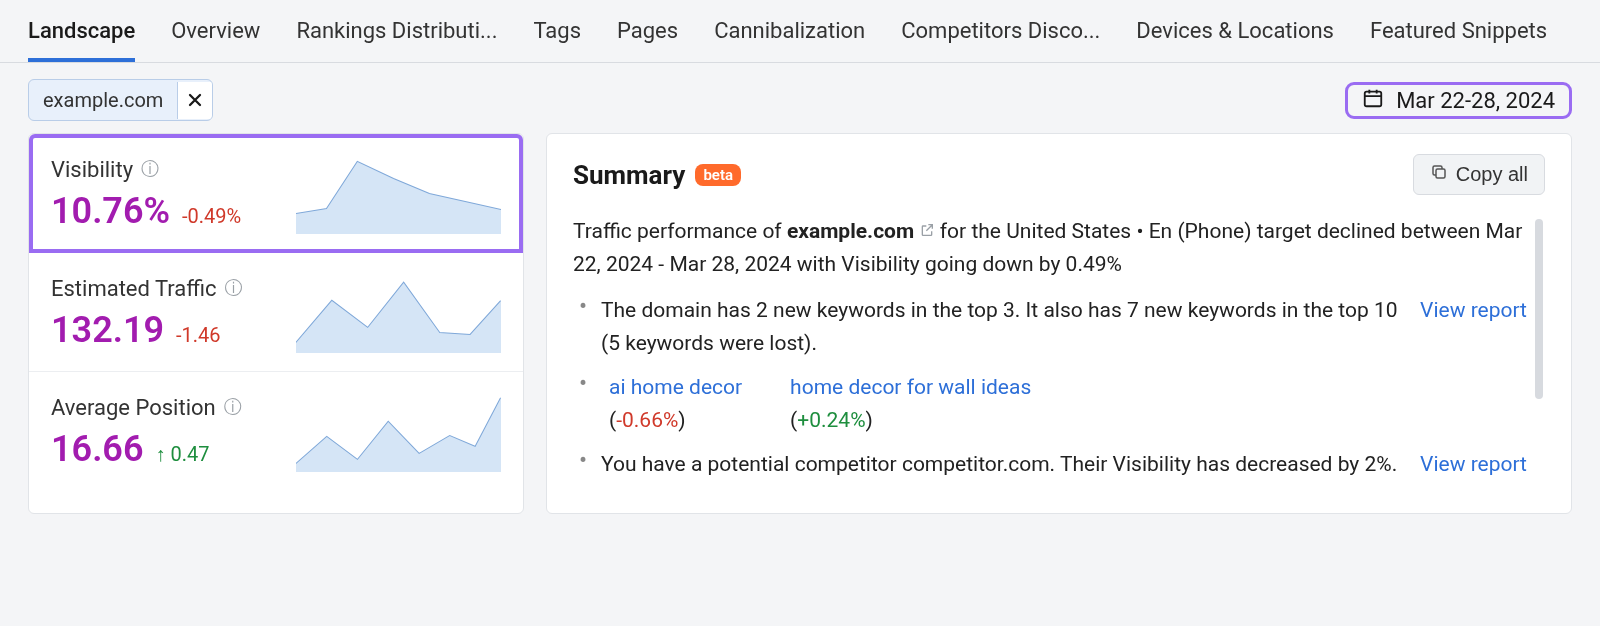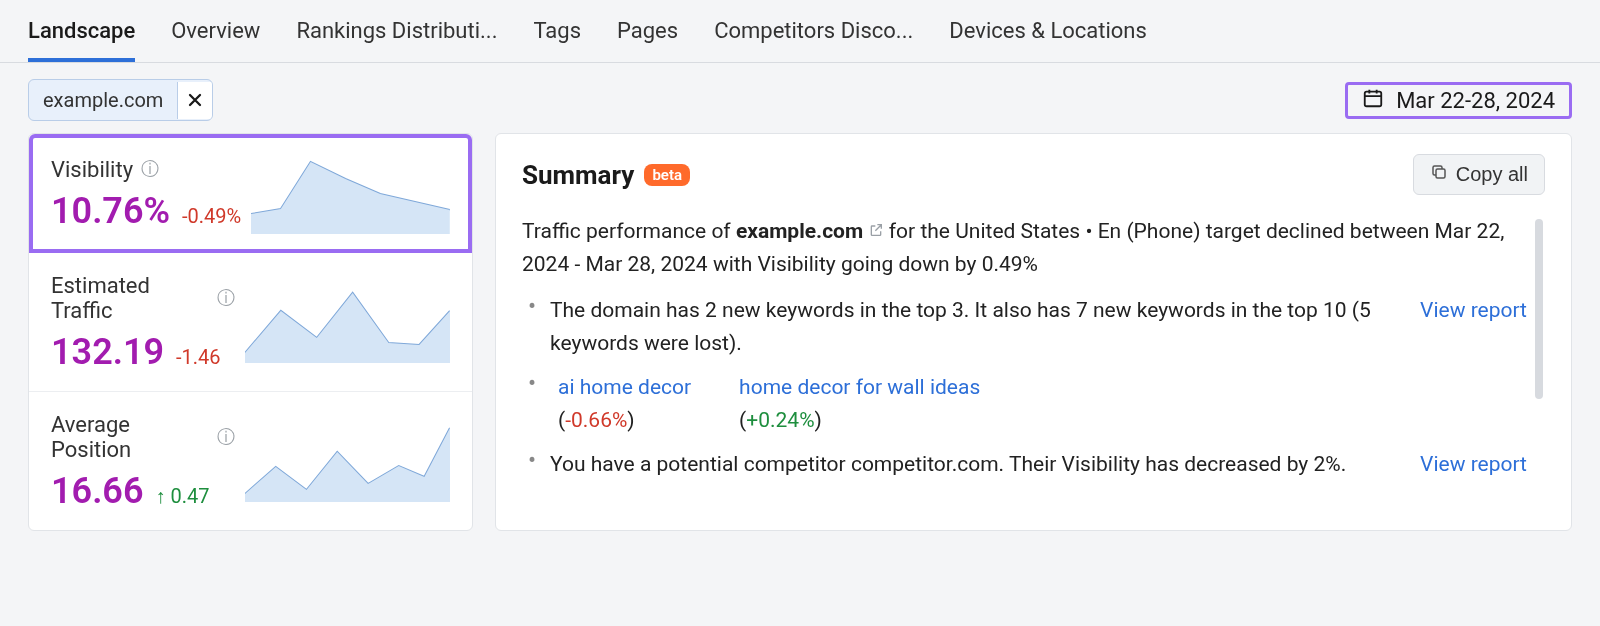--- a/index.html
+++ b/index.html
@@ -55,35 +55,35 @@
     padding: 8px 10px;
     background: #fff;
     cursor: pointer;
     font-size: 18px;
   }
   .date-chip {
     display: inline-flex;
     align-items: center;
     gap: 12px;
     border: 3px solid #9a6cf2;
-    border-radius: 4px;
+    border-radius: 9px;
     padding: 2px 14px;
     font-size: 22px;
     color: #1a1a1a;
     background: #f4f5f7;
   }
   
   .content {
     display: flex;
     gap: 22px;
     padding: 0 28px;
   }
   
   .metrics {
-    width: 445px;
+    width: 496px;
     background: #fff;
     border: 1px solid #e1e4e8;
     border-radius: 6px;
     padding: 0;
   }
   .metric {
     padding: 20px 22px 18px 22px;
     border-bottom: 1px solid #eceef1;
   }
   .metric:last-child { border-bottom: none; }
@@ -232,22 +232,24 @@
 </style>
 </head>
 <body>
 
 <div class="tabs">
   <div class="tab active">Landscape</div>
   <div class="tab">Overview</div>
   <div class="tab">Rankings Distributi...</div>
   <div class="tab">Tags</div>
   <div class="tab">Pages</div>
+  <div class="tab">Cannibalization</div>
   <div class="tab">Competitors Disco...</div>
   <div class="tab">Devices &amp; Locations</div>
+  <div class="tab">Featured Snippets</div>
 </div>
 
 <div class="filters">
   <div class="chip">
     <span class="chip-label">example.com</span>
     <span class="chip-close">
       <svg width="14" height="14" viewBox="0 0 14 14">
           <path d="M2 2 L12 12 M12 2 L2 12" stroke="#1a1a1a" stroke-width="2.3" stroke-linecap="round"></path>
         </svg>
     </span>

